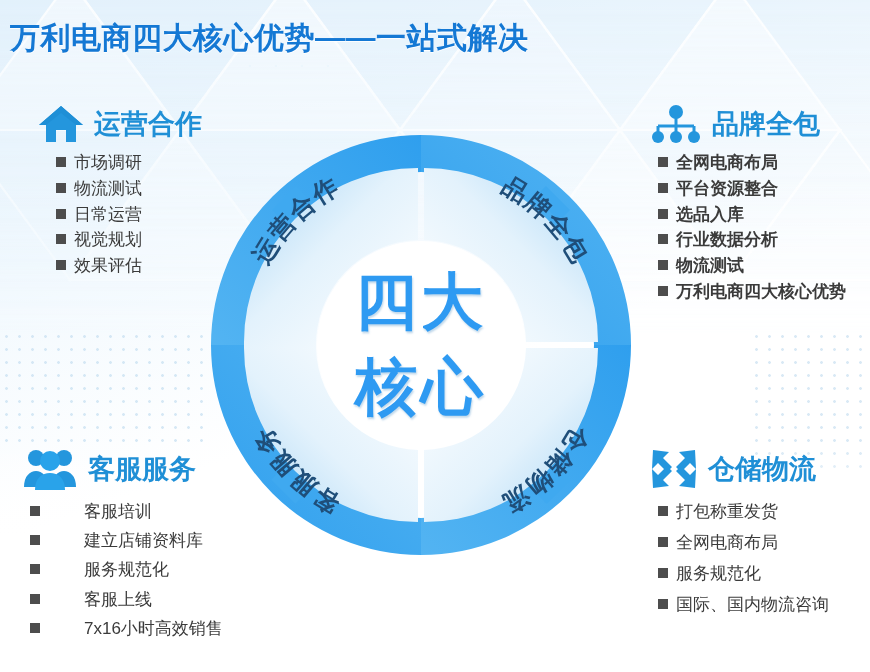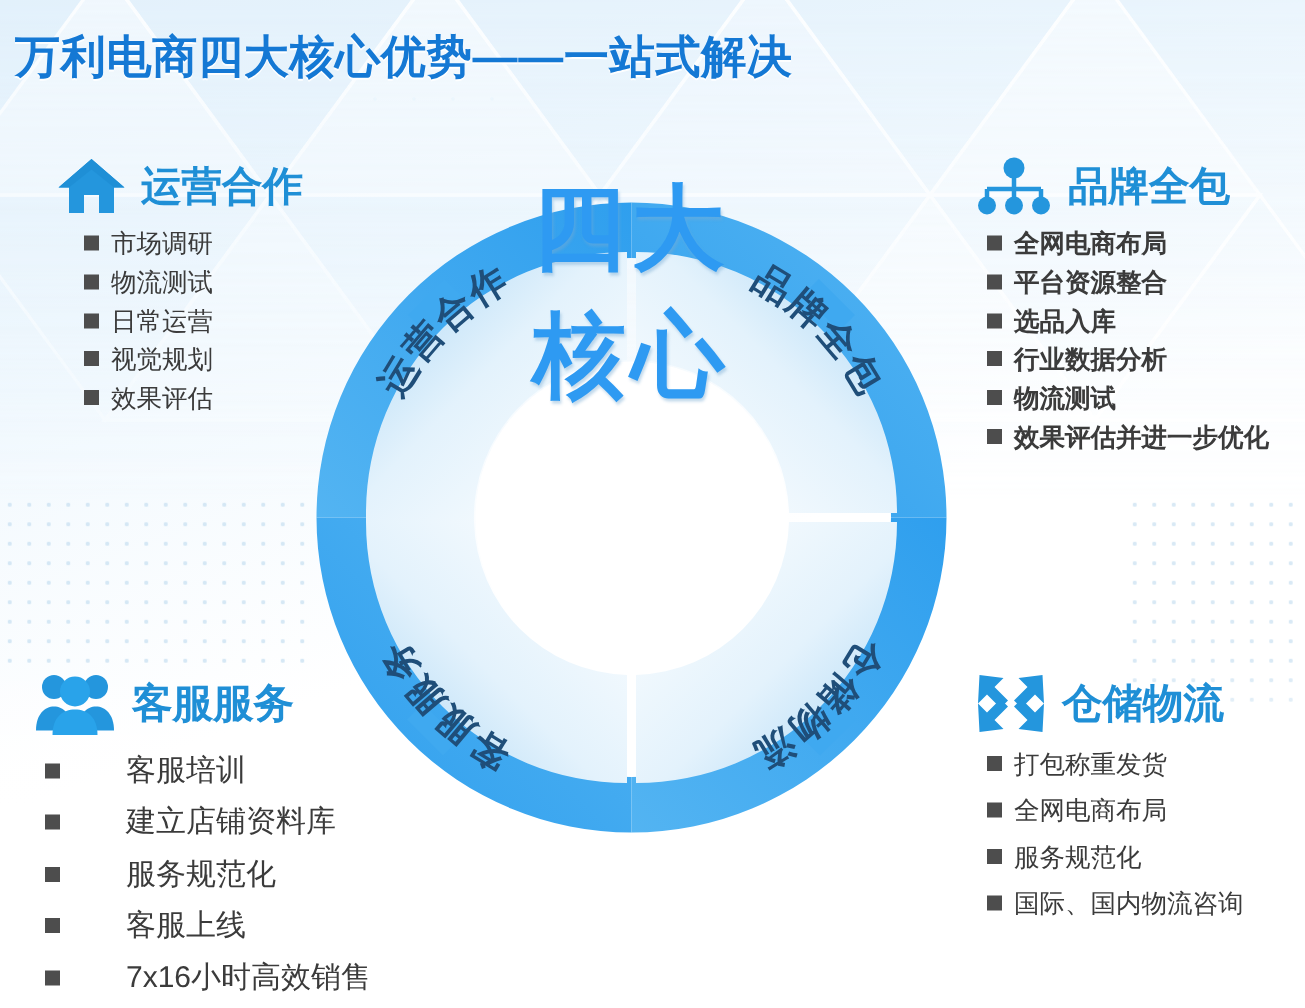--- a/index.html
+++ b/index.html
@@ -115,41 +115,41 @@
     top: -1px;
   }
 
   
   #block-operation { left: 38px;  top: 104px; }
   #block-operation ul.items { margin-left: 18px; }
   #block-brand     { left: 650px; top: 104px; }
   #block-brand ul.items { margin-left: 8px; font-weight: bold; }
   #block-service   { left: 22px;  top: 447px; }
   #block-service ul.items { margin-left: 8px; }
-  #block-service ul.items li { line-height: 1.72; font-size: 20px; gap: 44px; }
+  #block-service ul.items li { line-height: 1.72; font-size: 17px; gap: 44px; }
   #block-logistics { left: 650px; top: 447px; }
   #block-logistics ul.items { margin-left: 8px; }
-  #block-logistics ul.items li { line-height: 1.82; font-family: Liberation Mono, monospace; }
+  #block-logistics ul.items li { line-height: 1.82; }
 
   
   #donut {
     position: absolute;
     left: 196px;
     top: 120px;
     width: 450px;
     height: 450px;
   }
   .donut-center-text {
     position: absolute;
     left: 0; top: 0;
     width: 450px; height: 450px;
     display: flex;
     flex-direction: column;
     align-items: center;
-    justify-content: flex-start;
+    justify-content: center;
     gap: 18px;
     pointer-events: none;
   }
   .donut-center-text span {
     font-size: 62px;
     font-weight: bold;
     color: #2e9af2;
     line-height: 1.08;
     letter-spacing: 4px;
     text-shadow: 1px 2px 2px rgba(120,170,210,.45);
@@ -372,21 +372,21 @@
       <li>
           <span class="bullet"></span>
           <span>行业数据分析</span>
         </li>
       <li>
           <span class="bullet"></span>
           <span>物流测试</span>
         </li>
       <li>
           <span class="bullet"></span>
-          <span>效果评估并进一步优化</span>
+          <span>万利电商四大核心优势</span>
         </li>
     </ul>
   </div>
 
   <div class="block" id="block-service">
     <div class="block-head">
       <svg class="icon" width="56" height="44" viewBox="0 0 56 44">
         <g fill="#2496dd">
           <circle cx="14" cy="11" r="8"></circle>
           <path d="M2 40 C2 29 8 24 14 24 C20 24 26 29 26 40 Z"></path>

